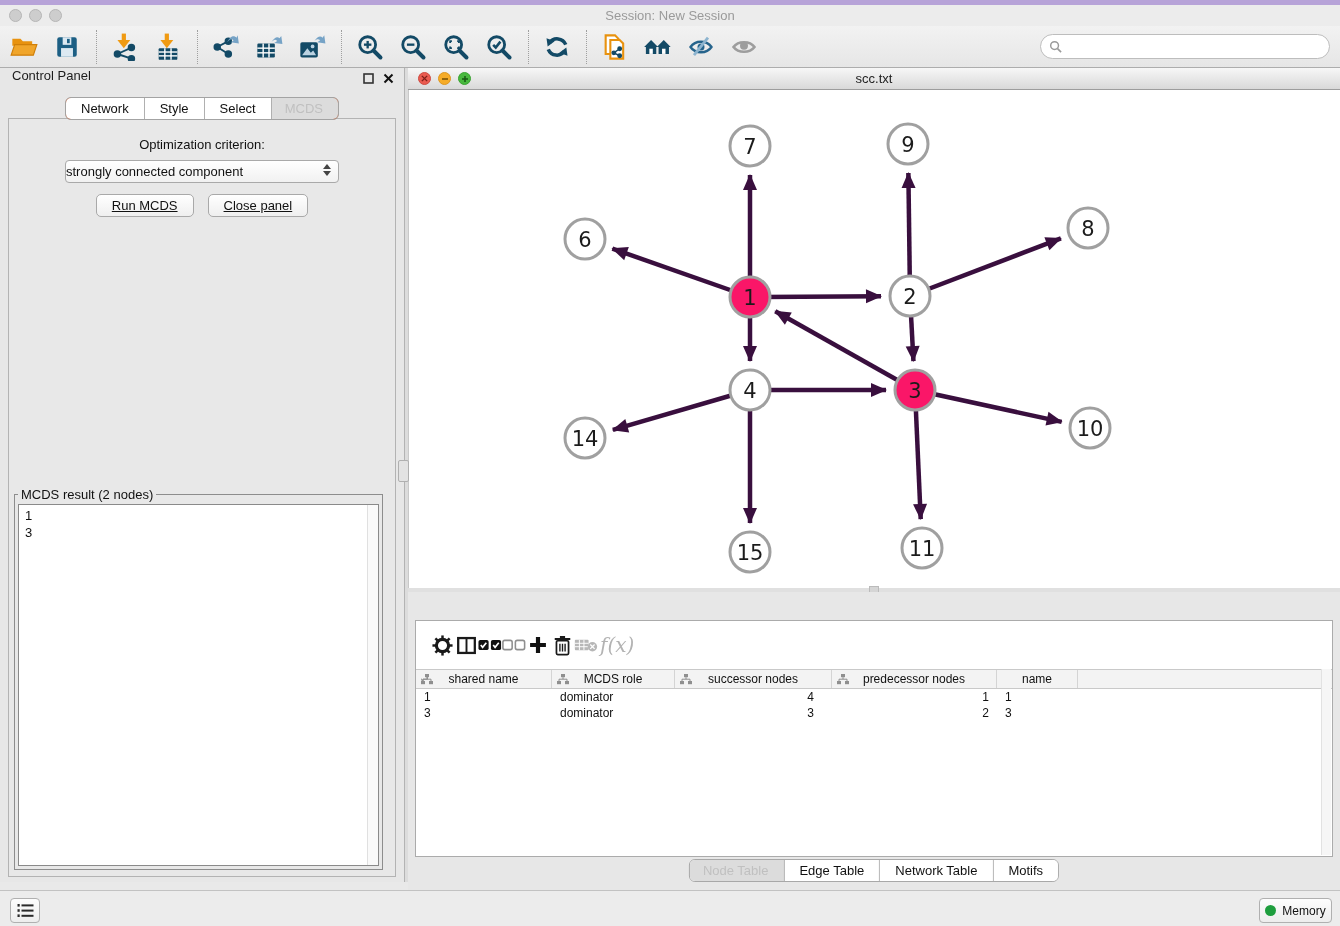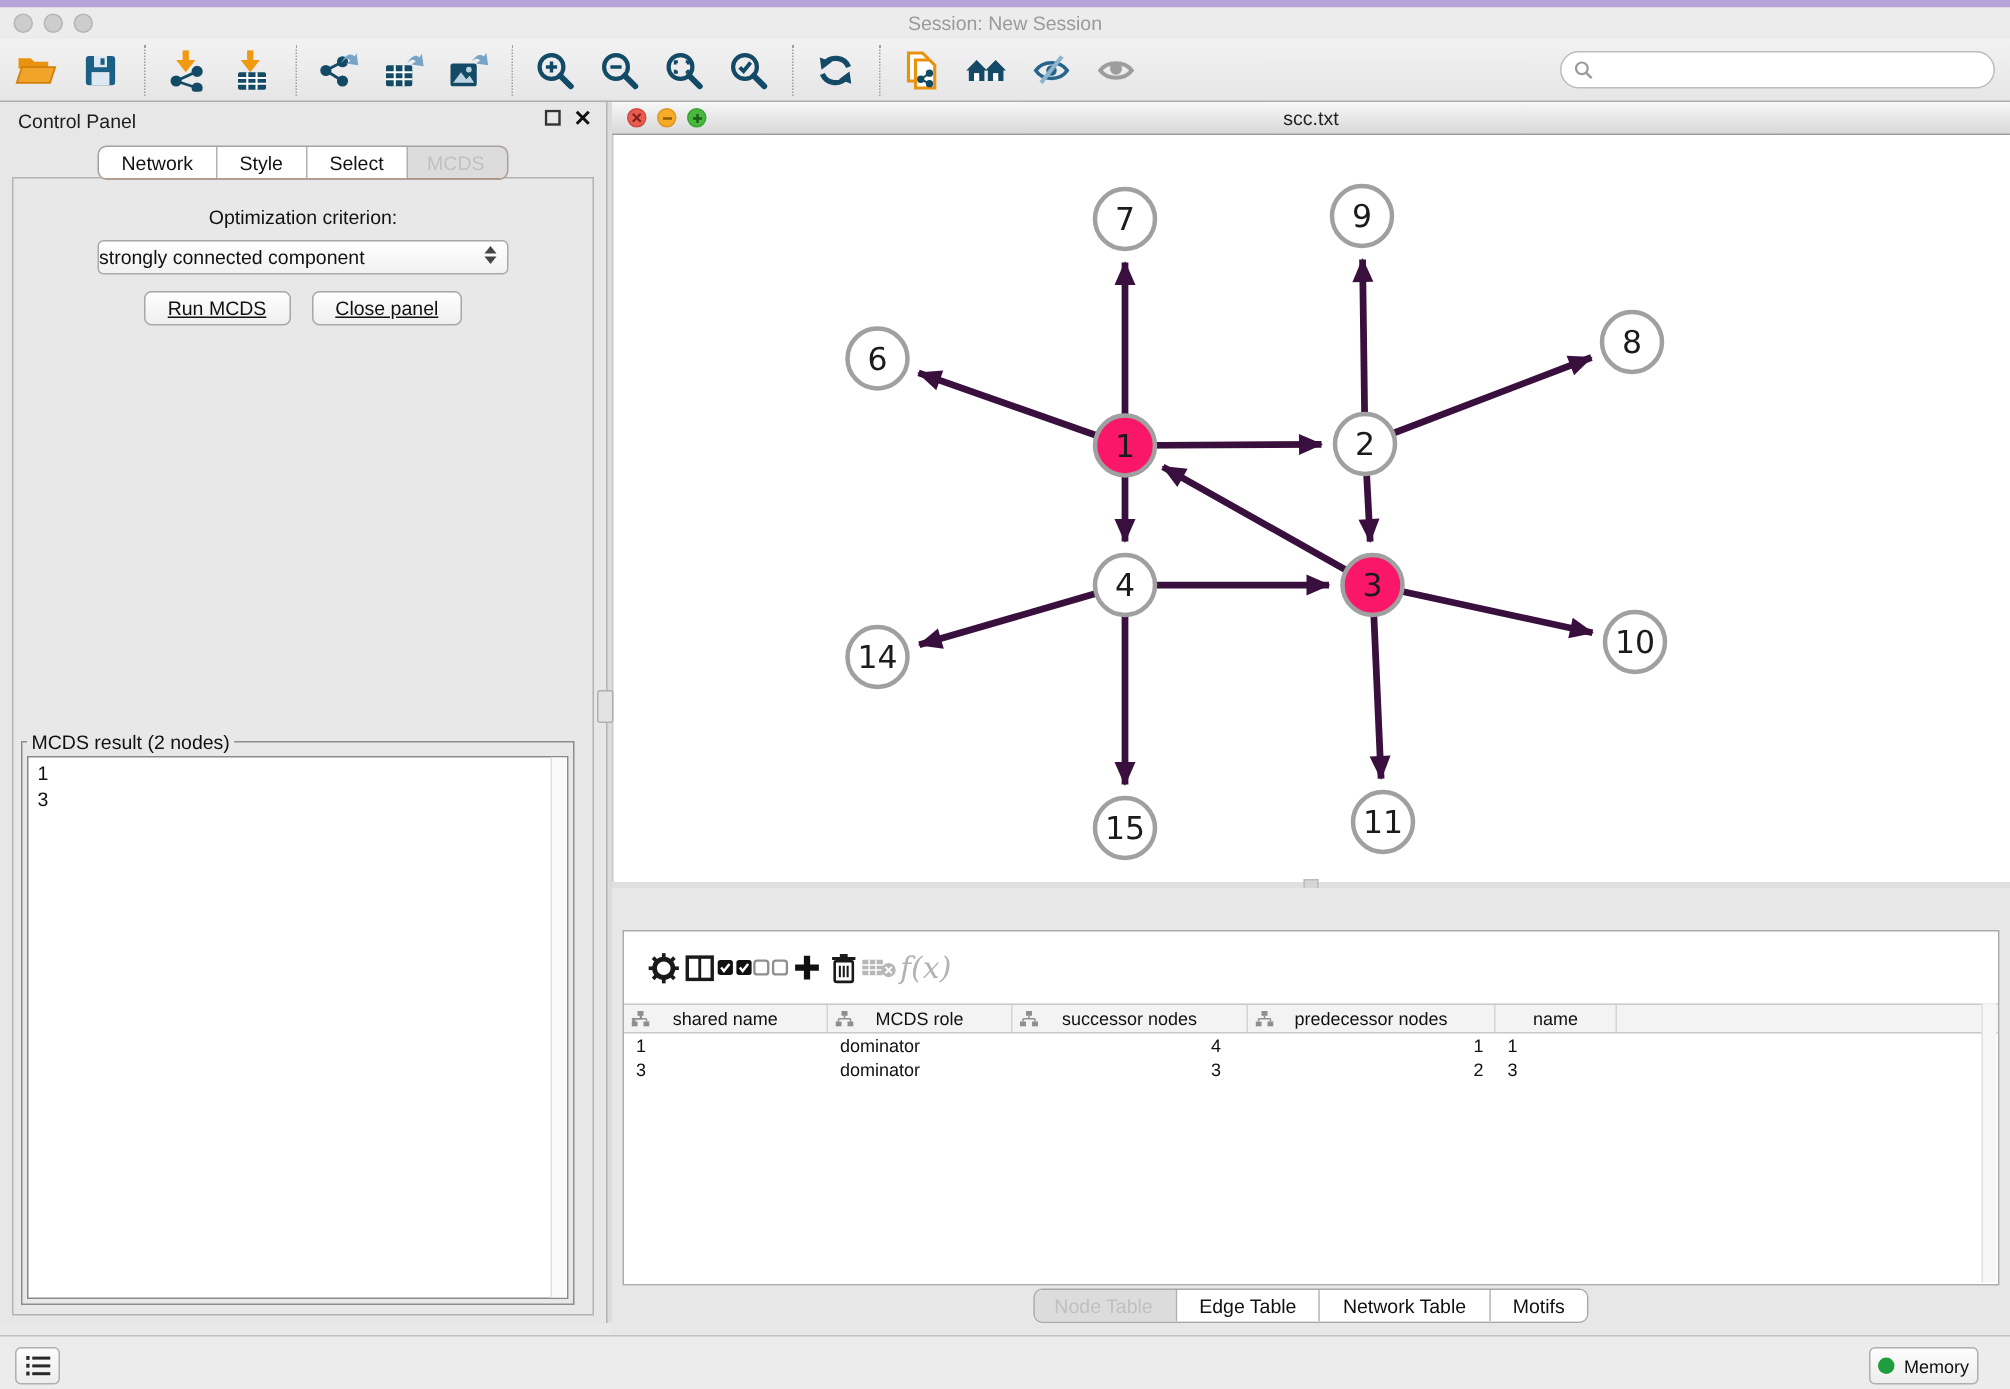--- a/index.html
+++ b/index.html
@@ -16,21 +16,21 @@
 
   
   .toolbar { position:absolute; left:0; top:26px; width:1340px; height:42px; background:linear-gradient(#f2f2f2,#e6e6e6); border-bottom:1px solid #adadad; display:flex; align-items:center; padding-left:8px; }
   .tbtn { width:32px; height:32px; display:flex; align-items:center; justify-content:center; margin-right:11px; }
   .tsep { width:0; height:34px; border-left:1px dotted #9f9f9f; margin:0 12px 0 2px; }
   .searchbox { margin-left:auto; margin-right:10px; width:290px; height:25px; background:#fff; border:1px solid #bdbdbd; border-radius:13px; display:flex; align-items:center; padding-left:8px; }
   .searchbox input { border:none; outline:none; flex:1; height:20px; font-size:13px; background:transparent; margin-left:5px; }
 
   
   .control-panel { position:absolute; left:0; top:68px; width:404px; height:814px; background:#e7e7e7; }
-  .cp-header { position:relative; height:24px; display:flex; align-items:center; }
+  .cp-header { position:relative; height:24px; display:flex; align-items:flex-start; }
   .panel-title { font-size:13px; color:#1c1c1c; margin-left:12px; }
   .panel-icons { position:absolute; right:10px; top:5px; display:flex; gap:9px; align-items:center; }
   .seg-tabs { position:absolute; left:50%; transform:translateX(-50%); top:29px; display:inline-flex; border:1px solid #a3a3a3; border-radius:6px; overflow:hidden; background:#c2410c; z-index:3; }
   .seg-tab { padding:3px 15px; font-size:13px; color:#111; background:#fff; border-right:1px solid #b0b0b0; white-space:nowrap; }
   .seg-tab:last-child { border-right:none; }
   .seg-tab.selected { background:#dcdcdc; color:#c0c0c0;padding-left:13px; }
   .cp-body { position:absolute; left:8px; right:8px; top:50px; bottom:5px; border:1px solid #b3b3b3; background:#e8e8e8; }
   .opt-label { text-align:center; margin-top:18px; font-size:13px; color:#111; }
   .dropdown { position:relative; margin:8px auto 0 auto; width:274px; height:23px; background:linear-gradient(#ffffff,#f1f1f1); border:1px solid #a9a9a9; border-radius:4px; font-size:13px; color:#111; display:flex; align-items:center; }
   .dd-chevrons { position:absolute; right:7px; top:3px; display:flex; flex-direction:column; gap:2px; }
@@ -75,21 +75,21 @@
   .td { padding:0 8px; }
   .td.right { text-align:right; }
   .td.c3 { padding-right:18px; }
   .tp-scroll { position:absolute; right:1px; top:48px; bottom:1px; width:10px; background:#f6f6f6; border-left:1px solid #e2e2e2; }
   .tp-tabs { position:absolute; left:50%; transform:translateX(-50%); bottom:8px; display:inline-flex; border:1px solid #a8a8a8; border-radius:6px; overflow:hidden; background:#fff; }
 
   
   .statusbar { position:absolute; left:0; top:890px; width:1340px; height:36px; background:#ececec; border-top:1px solid #c2c2c2; }
   .sb-btn { position:absolute; top:7px; height:25px; background:linear-gradient(#fdfdfd,#ededed); border:1px solid #b0b0b0; border-radius:4px; display:flex; align-items:center; justify-content:center; }
   .sb-list { left:10px; width:30px; }
-  .sb-memory { right:21px; width:73px; gap:6px; font-size:12px; color:#111; }
+  .sb-memory { right:8px; width:73px; gap:6px; font-size:12px; color:#111; }
   .mem-dot { width:11px; height:11px; border-radius:50%; background:#1e9e3e; }
 </style>
 </head>
 <body>
 
 <div id="app">
 
   <div class="purple-strip"></div>
   <div class="titlebar">
     <div class="traffic">

